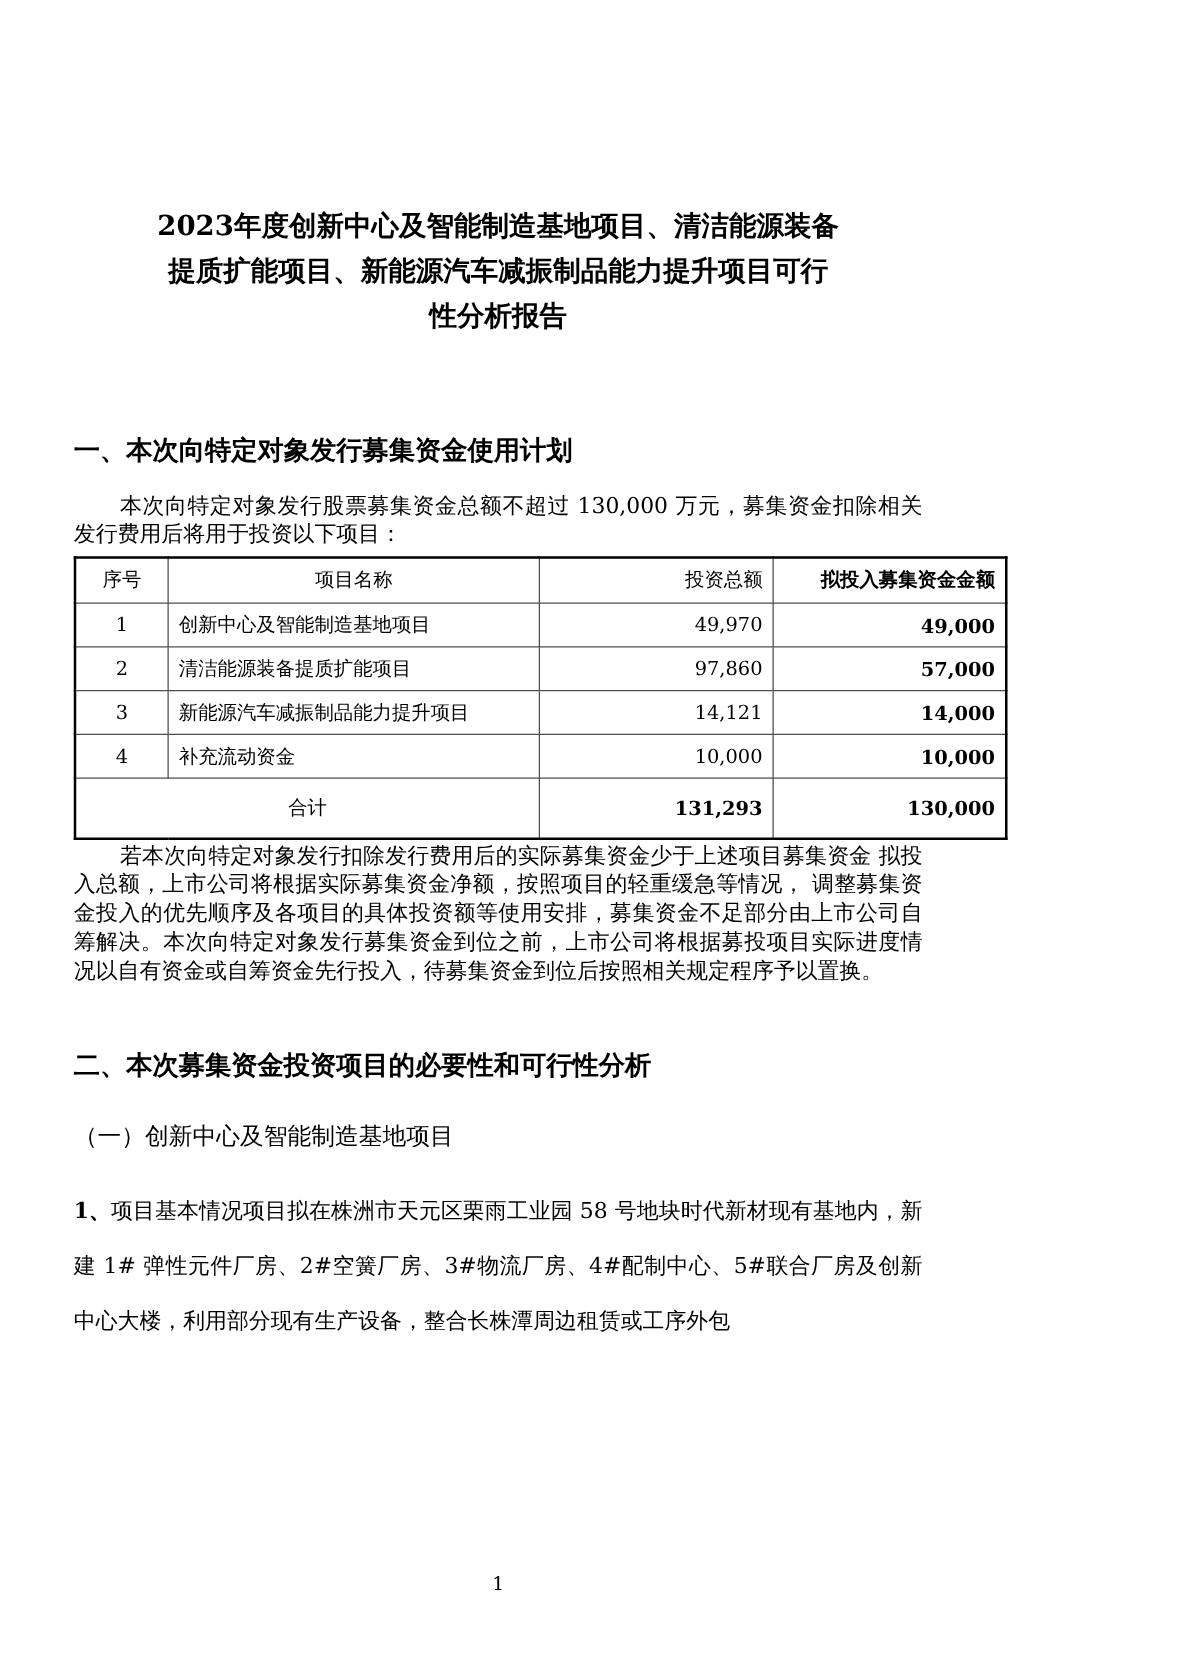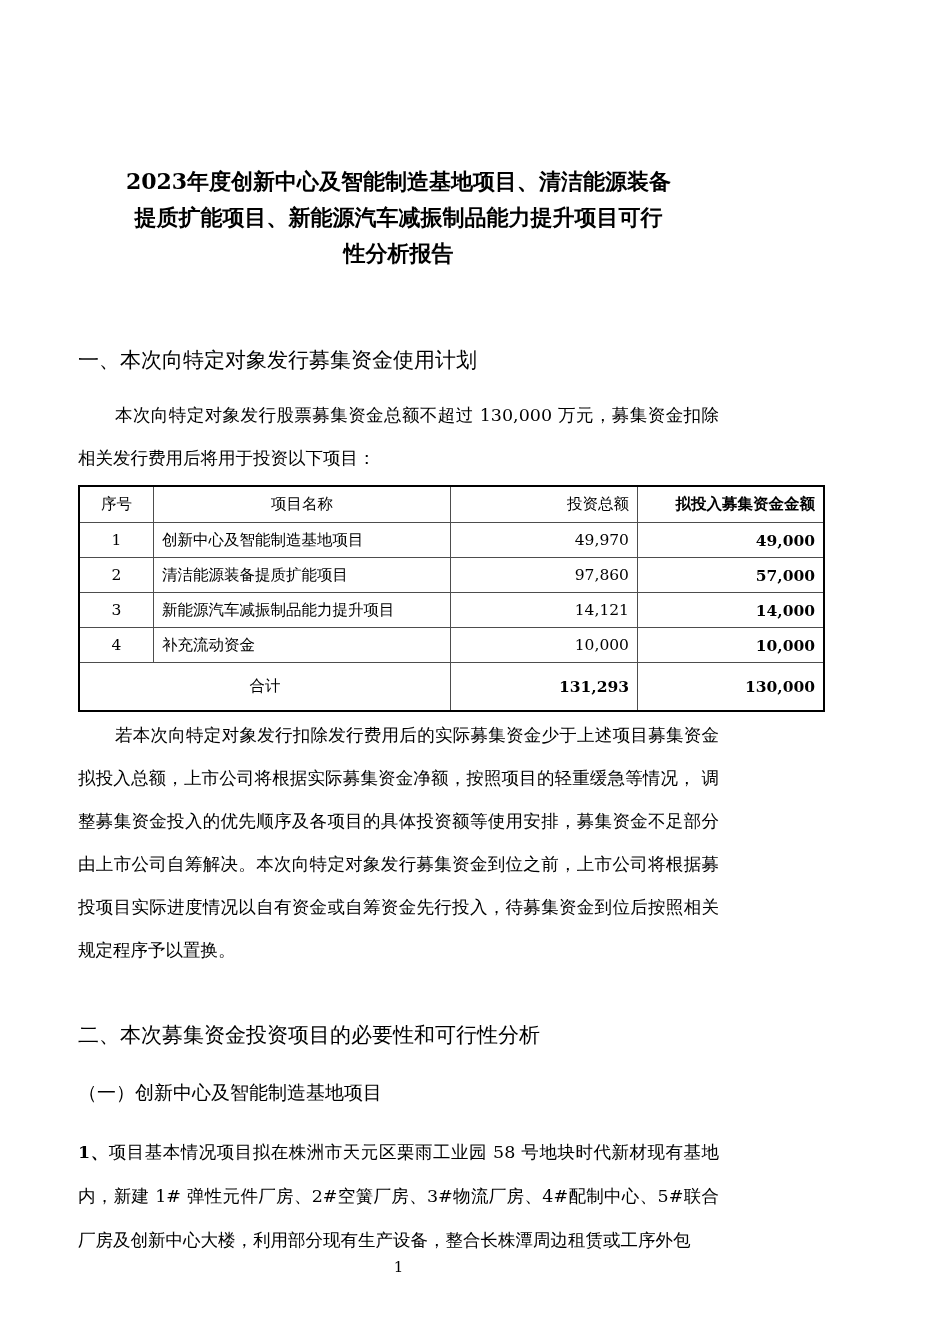--- a/index.html
+++ b/index.html
@@ -14,21 +14,21 @@
     color: #000000;
     position: relative;
     overflow: hidden;
   }
 
   .page {
     position: relative;
     width: 797px;
     height: 1344px;
     box-sizing: border-box;
-    padding: 0 78px;
+    padding: 0 59px;
   }
 
   
   .doc-title {
     margin: 0;
     padding-top: 163px;
     text-align: center;
     font-size: 22px;
     line-height: 36px;
     font-weight: 700;
@@ -40,40 +40,40 @@
   }
   .doc-title .cn {
     font-weight: 600;
   }
 
   
   .h1 {
     margin: 0;
     font-size: 21px;
     line-height: 30px;
-    font-weight: 400;
+    font-weight: 700;
     word-break: break-all;
   }
   .h1.first { margin-top: 74px; }
   .h1.second { margin-top: 48px; }
 
   .h2 {
     margin: 0;
     margin-top: 28px;
     font-size: 19px;
     line-height: 28px;
     font-weight: 400;
     word-break: break-all;
   }
 
   
   .para {
     margin: 0;
     font-size: 17.5px;
-    line-height: 43px;
+    line-height: 23px;
     text-align: justify;
     text-justify: inter-ideograph;
     word-break: break-all;
     word-spacing: 0px;
   }
   .para.indent {
     text-indent: 37px;
   }
   .para.p-intro { margin-top: 19px; }
   .para.p-after-table { margin-top: 2px; }

